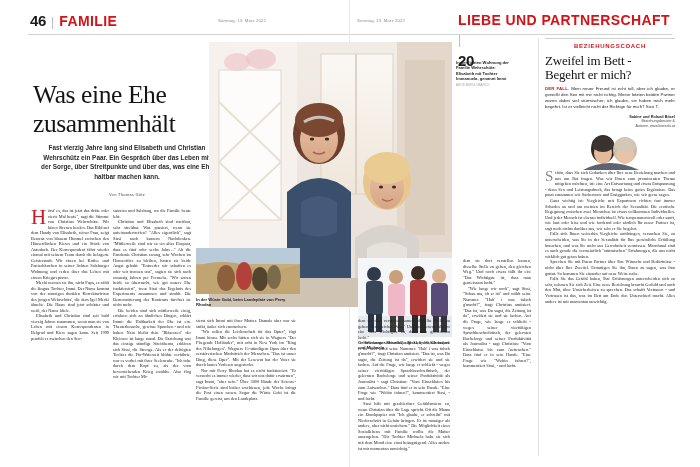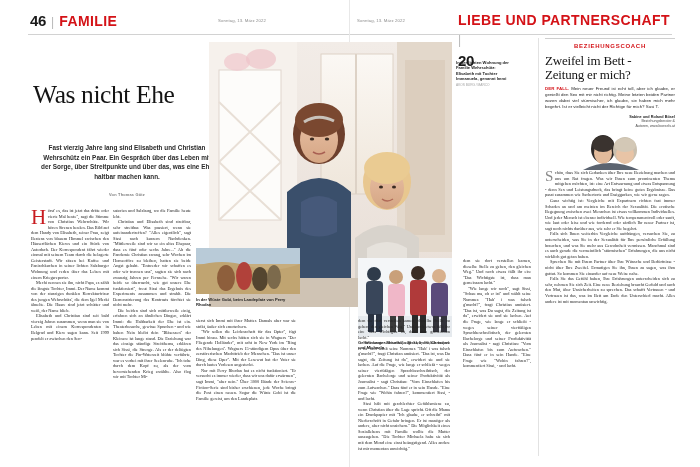--- a/index.html
+++ b/index.html
@@ -81,21 +81,22 @@
       <span class="folio-sec">LIEBE UND PARTNERSCHAFT</span>
       <span class="folio-bar">|</span>
       <span class="folio-num">20</span>
     </div>
     <div class="mh-rule"></div>
   </div>
 
   <div class="spine"></div>
 
   <div class="headline">
-    <div>Was nicht Ehe</div>
+    <div>Was eine Ehe</div>
+    <div>zusammenhält</div>
   </div>
   <div class="lead">Fast vierzig Jahre lang sind Elisabeth und Christian Wehrschütz ein Paar. Ein Gespräch über das Leben mit der Sorge, über Streitpunkte und über das, was eine Ehe haltbar machen kann.</div>
   <div class="byline">Von Thomas Götz</div>
 
   <div class="ph" style="left:209px;top:42px;width:243px;height:265px;">
     <svg width="243" height="265" viewBox="0 0 243 265" preserveAspectRatio="none">
       <defs>
         <linearGradient id="wall" x1="0" y1="0" x2="0" y2="1">
           <stop offset="0" stop-color="#f2ece7"></stop>
             <stop offset="1" stop-color="#e8ded6"></stop>
@@ -220,21 +221,21 @@
     <p class="first"><span>dem sie dort verstellen kamen, dieselbe Stelle zu geben, den gleichen Weg." Und noch etwas fällt ihr ein: "Das Wichtigste ist, dass man gemeinsam lacht."</span></p>
     <p><span>"Wie lange wir noch", sagt Sissi, "Schau ma, ob er ist" und wählt seine Nummer. "Hab' i was falsch g'macht?", fragt Christian amüsiert. "Das ist, was Du sagst, die Zeitung ist da", erwidert sie und sie lachen. Auf die Frage, wie lange er schließt - weges seiner vierfüßigen Sprachbeschreibtisch, der gelernten Bachelorge und seiner Produktivität als Journalist - sagt Christian: "Vom Einschlafen bis zum Aufwachen." Dass fünf er in sein Hande. "Eine Frage wie "Wohin fahren?", kommentiert Sissi, - und lacht.</span></p>
   </div>
 
   <div class="box-rule-l"></div>
   <div class="box-rule-t"></div>
   <div class="coachbox">
     <div class="kicker">BEZIEHUNGSCOACH</div>
     <div class="coach-hl">
       <div>Zweifel im Bett -</div>
-      <div>Zeitung er mich?</div>
+      <div>Begehrt er mich?</div>
     </div>
     <div class="case">
       <b>DER FALL.</b><span> Mein neuer Freund ist echt toll, aber ich glaube, er genießt den Sex mit mir nicht richtig. Meine letzten beiden Partner waren dabei viel stürmischer, ich glaube, sie haben mich mehr begehrt. Ist er vielleicht nicht der Richtige für mich? Susi T.</span>
     </div>
 
     <div style="display:flex;justify-content:flex-end;margin-top:4px;">
       <div class="coach-sign">
         <b>Sabine und Roland Bösel</b><br>
         <span>Beziehungsberater &amp;</span><br>
         <span>Autoren, www.boesels.at</span>

